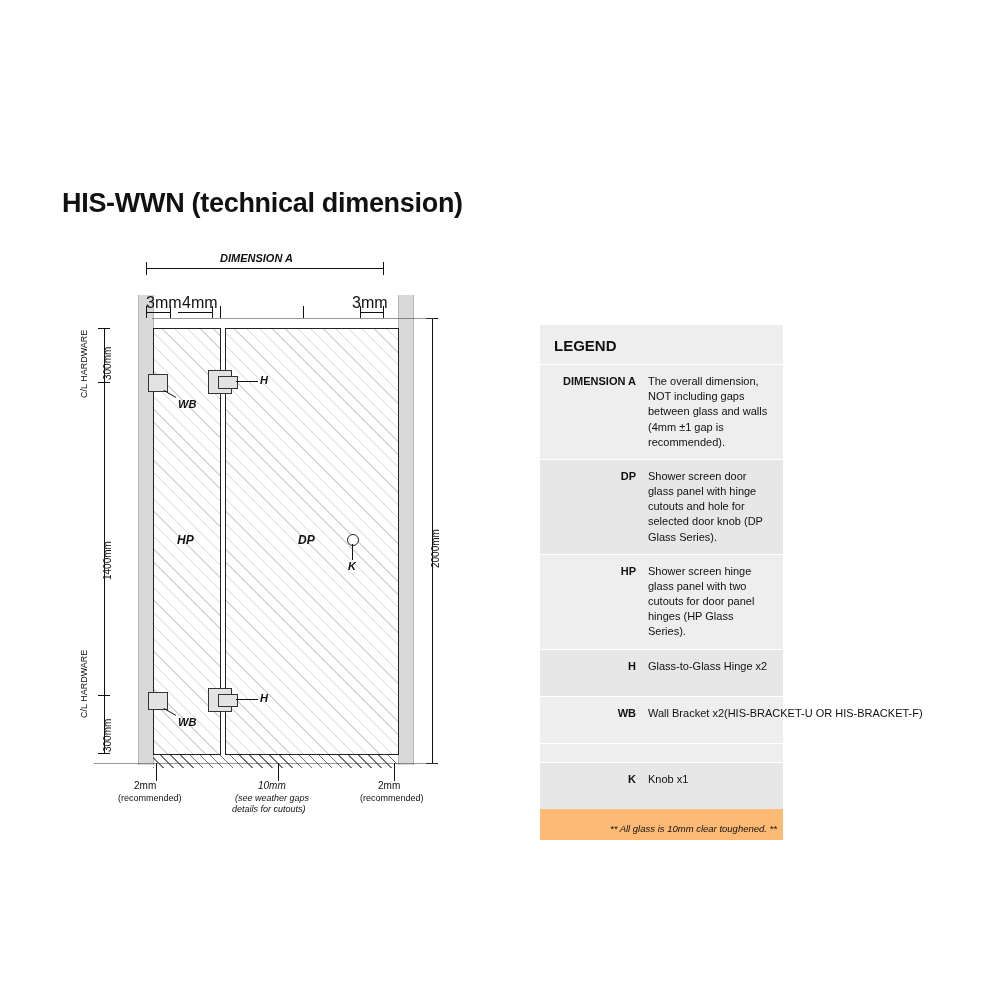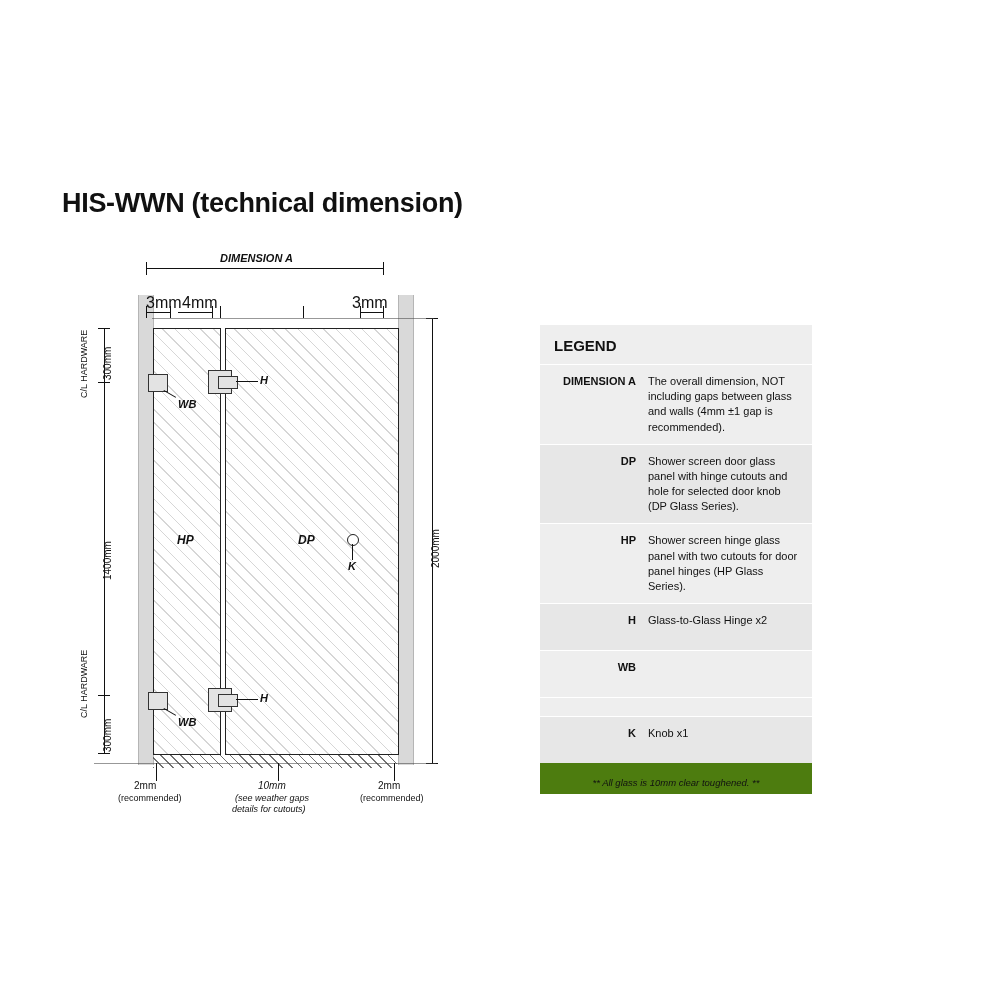--- a/index.html
+++ b/index.html
@@ -47,39 +47,39 @@
 
   
   .ground{
     position:absolute;
     background-image:repeating-linear-gradient(45deg,
       #444 0px,#444 1px, rgba(255,255,255,0) 1px, rgba(255,255,255,0) 7px);
   }
 
   
   .legend{
-    position:absolute;left:540px;top:325px;width:272px;background:#eeeeee;
+    position:absolute;left:540px;top:325px;width:243px;background:#eeeeee;
   }
   .legend-title{
     font-size:15px;font-weight:bold;padding:12px 14px 10px 14px;color:#111;
   }
   .legend-row{
     display:flex;align-items:flex-start;border-top:1px solid #ffffff;
     padding:9px 10px 9px 10px;min-height:28px;
   }
   .legend-row.alt{background:#e7e7e7;}
   .lg-key{
     width:86px;flex:0 0 86px;text-align:right;padding-right:12px;
     font-size:11px;font-weight:bold;color:#111;line-height:1.35;
   }
   .lg-val{font-size:11px;line-height:1.38;color:#111;}
   .lg-wide{white-space:nowrap;}
   .legend-note{
-    font-size:9.5px;font-style:italic;text-align:center;padding:14px 6px 6px 6px;color:#111;
-    background:#4d7c0f;
+    font-size:9.5px;font-style:italic;text-align:right;padding:14px 6px 6px 6px;color:#111;
+    background:#fdba74;
   }
   .spacer-row{height:18px;border-top:1px solid #fff;background:#eeeeee;}
 </style>
 </head>
 <body>
 
 <div class="page">
 
   <div class="title">HIS-WWN (technical dimension)</div>
 
@@ -201,20 +201,21 @@
       <div class="lg-val">Shower screen hinge glass panel with two cutouts for door panel hinges (HP Glass Series).</div>
     </div>
 
     <div class="legend-row alt">
       <div class="lg-key">H</div>
       <div class="lg-val">Glass-to-Glass Hinge x2</div>
     </div>
 
     <div class="legend-row">
       <div class="lg-key">WB</div>
+      <div class="lg-val lg-wide">Wall Bracket x2(HIS-BRACKET-U OR HIS-BRACKET-F)</div>
     </div>
 
     <div class="spacer-row"></div>
 
     <div class="legend-row alt">
       <div class="lg-key">K</div>
       <div class="lg-val">Knob x1</div>
     </div>
 
     <div class="legend-note">** All glass is 10mm clear toughened. **</div>

